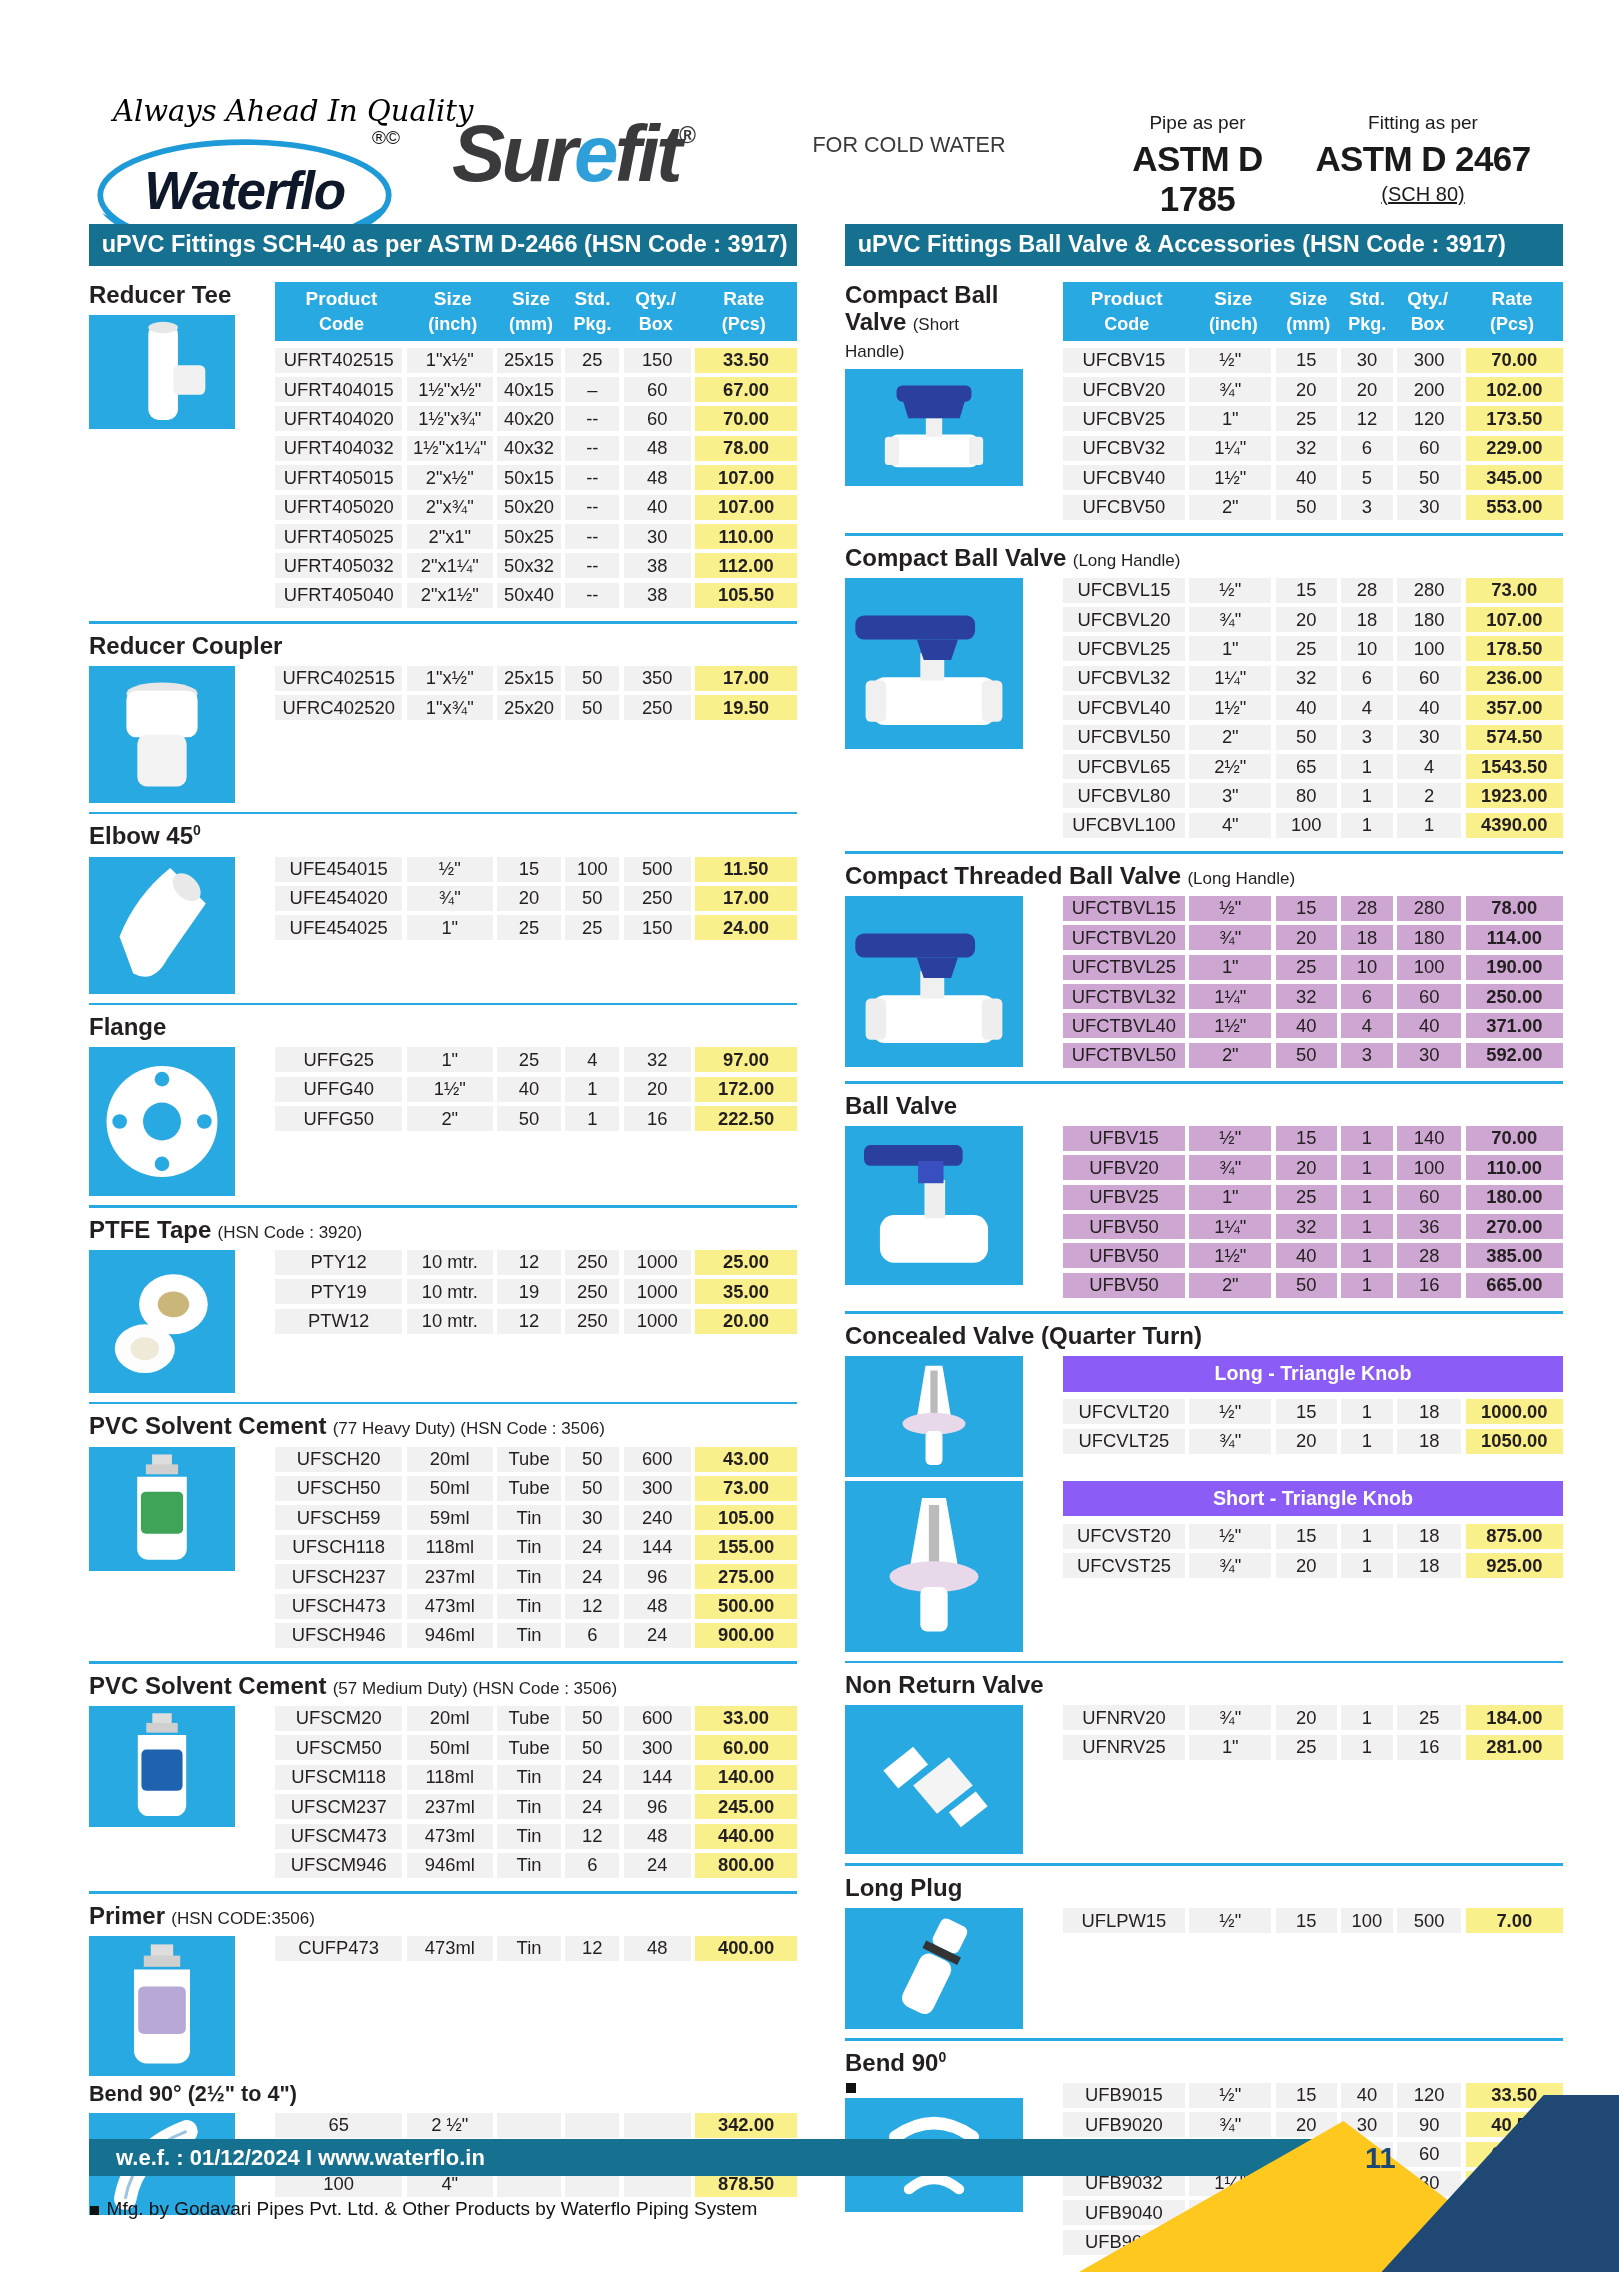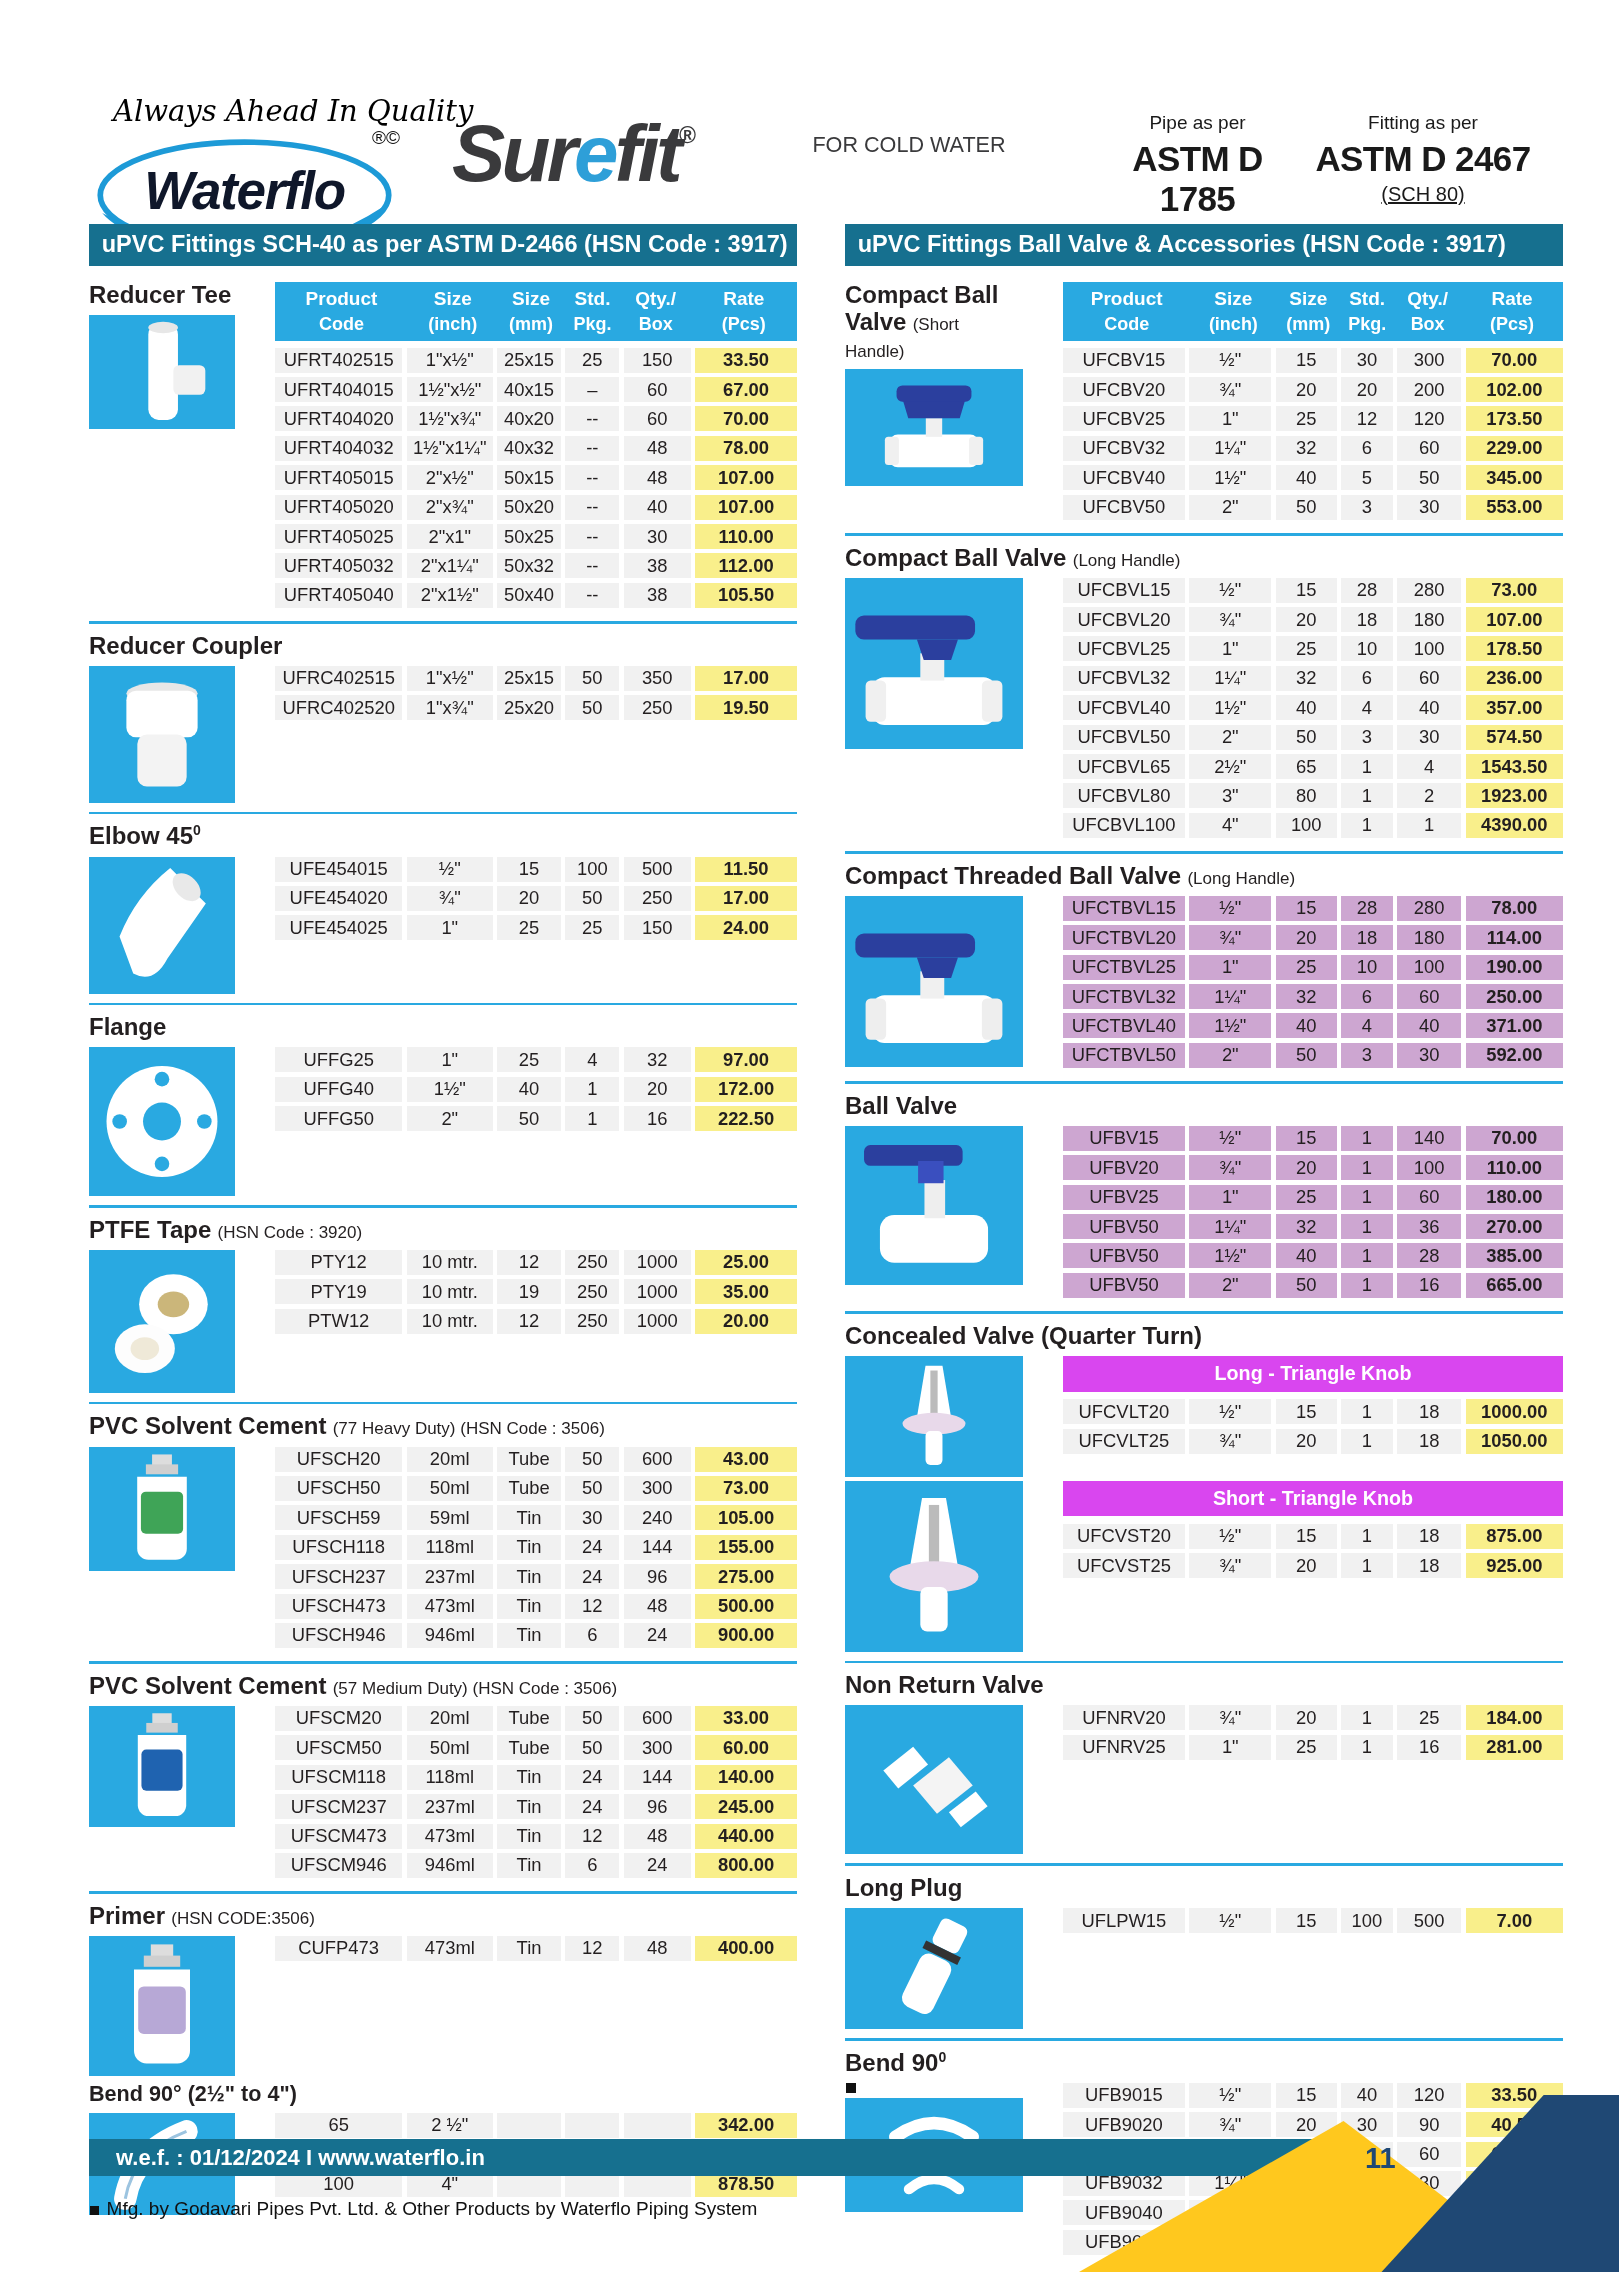--- a/index.html
+++ b/index.html
@@ -56,21 +56,21 @@
   .img-box svg{width:100%;height:100%;display:block;}
   .tbl-col{flex:1;margin-left:34px;padding-left:6px;}
   .mini-bullet{width:10.2px;height:10.2px;background:#111;margin:0 0 5.1px 1.3px;}
 
   .head-band{display:grid;grid-template-columns:2fr 1.35fr 1fr .85fr 1.05fr 1.6fr;
              background:#29A9E1;color:#fff;margin-bottom:6.3px;padding:6.3px 0;}
   .head-cell{text-align:center;font-weight:bold;}
   .head-cell .l1{font-size:19px;display:block;}
   .head-cell .l2{font-size:18px;display:block;margin-top:3.8px;}
 
-  .knob-band{background:#d946ef;color:#fff;font-size:19.7px;font-weight:bold;text-align:center;
+  .knob-band{background:#8b5cf6;color:#fff;font-size:19.7px;font-weight:bold;text-align:center;
              padding:6.3px 0;margin-bottom:7.6px;}
 
   .trow{display:grid;grid-template-columns:2fr 1.35fr 1fr .85fr 1.05fr 1.6fr;gap:4.4px;
         margin-bottom:4.4px;}
   .cell{height:25px;display:flex;align-items:center;justify-content:center;
         background:#F1F1F1;font-size:18.4px;color:#231F20;}
   .cell.rate{font-weight:bold;background:#F9EF8B;}
   .purple .cell{background:#CDA6D1;}
   .purple .cell.rate{background:#CDA6D1;}
 

